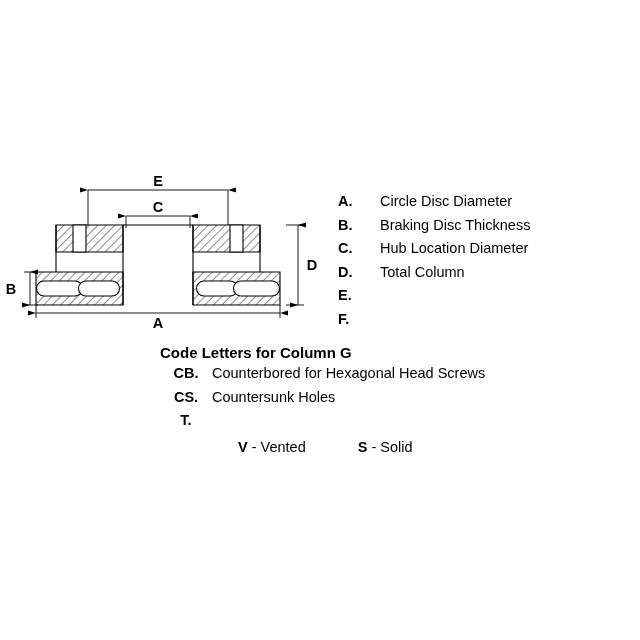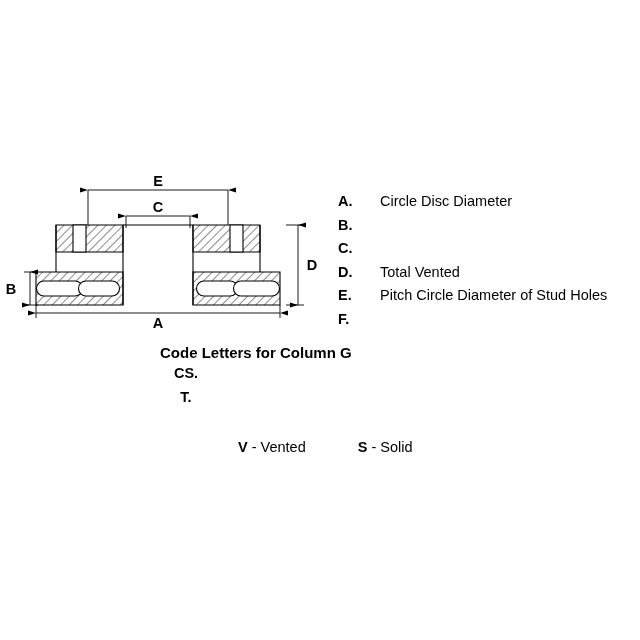--- a/index.html
+++ b/index.html
@@ -179,41 +179,47 @@
     </g>
   </svg>
 
   <div class="legend">
     <div class="legend-row">
       <div class="legend-key">A.</div>
       <div class="legend-val">Circle  Disc Diameter</div>
     </div>
     <div class="legend-row">
       <div class="legend-key">B.</div>
+      <div class="legend-val">Braking Disc Thickness</div>
     </div>
     <div class="legend-row">
       <div class="legend-key">C.</div>
+      <div class="legend-val">Hub Location Diameter</div>
     </div>
     <div class="legend-row">
       <div class="legend-key">D.</div>
-      <div class="legend-val">Total Vented</div>
+      <div class="legend-val">Total Column</div>
     </div>
     <div class="legend-row">
       <div class="legend-key">E.</div>
-      <div class="legend-val">Pitch Circle Diameter of Stud Holes</div>
     </div>
     <div class="legend-row">
       <div class="legend-key">F.</div>
     </div>
   </div>
 
   <div class="codes">
     <div class="codes-title">Code Letters for Column G</div>
     <div class="code-row">
+      <div class="code-key">CB.</div>
+      <div class="code-val">Counterbored for Hexagonal Head Screws</div>
+    </div>
+    <div class="code-row">
       <div class="code-key">CS.</div>
+      <div class="code-val">Countersunk Holes</div>
     </div>
     <div class="code-row">
       <div class="code-key">T.</div>
     </div>
   </div>
 
   <div class="vs">
     <b>V</b>
     <span>- Vented</span>
     <span class="gap"></span>

